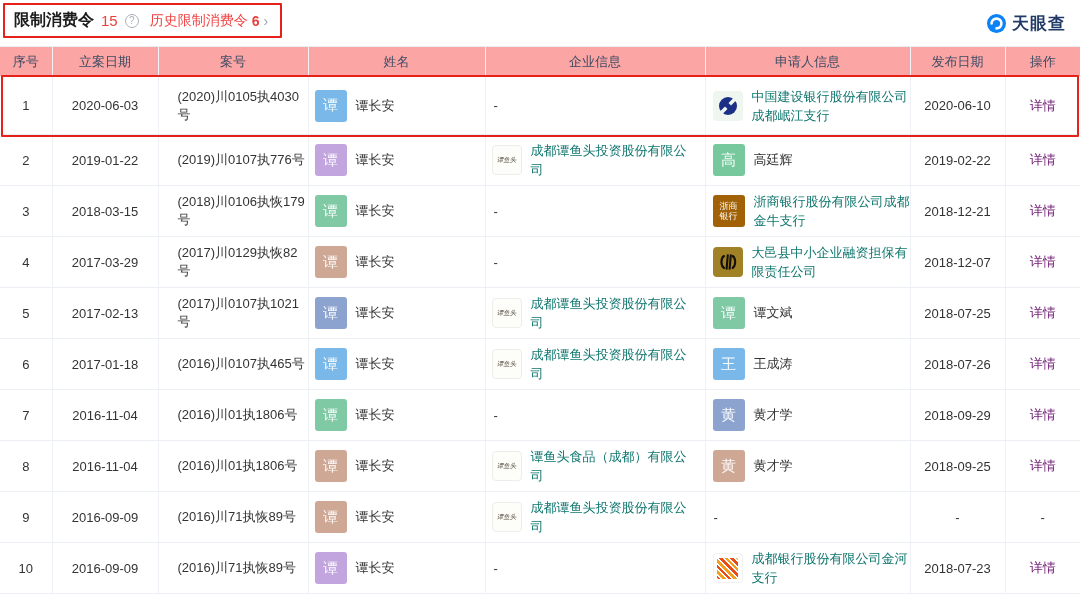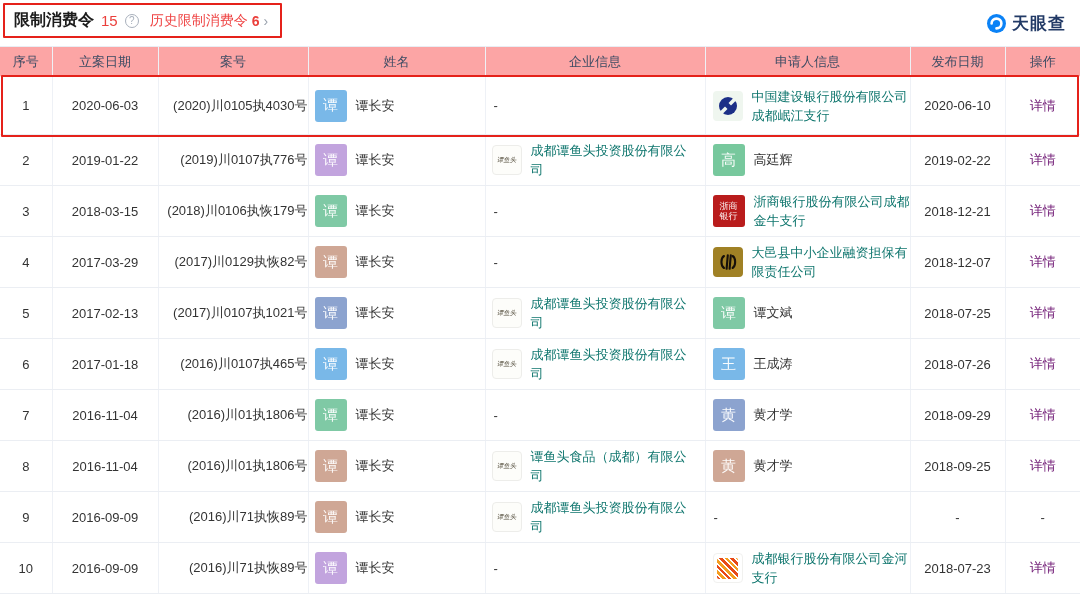--- a/index.html
+++ b/index.html
@@ -41,21 +41,21 @@
   thead th {
     background:#fca5a5; height:30px; font-weight:400; font-size:13px;
     color:#3c4b63; border-top:1px solid #e9edf3; border-bottom:1px solid #e9edf3;
   }
   tbody td { border-bottom:1px solid #ebeef3; vertical-align:middle; }
   th + th, td + td { border-left:1px solid #eef1f6; }
   tbody tr { height:51px; }
   tbody tr.row-tall { height:58px; }
 
   .c-center { text-align:center; }
-  .c-case { text-align:right; padding-left:0; color:#333; }
+  .c-case { text-align:left; padding-left:19px; color:#333; }
   .cell-flex { display:flex; align-items:center; gap:9px; }
   .pad-name { padding-left:6px; }
   .pad-co { padding-left:6px; }
   .pad-ap { padding-left:7px; }
   .dash { color:#333; padding-left:8px; }
 
   .avatar {
     width:32px; height:32px; border-radius:3px; flex:none;
     display:flex; align-items:center; justify-content:center;
     color:rgba(255,255,255,.95); font-size:15px;
@@ -200,21 +200,21 @@
         <td class="c-case">(2018)川0106执恢179号</td>
         <td>
             <div class="cell-flex pad-name">
           <span class="avatar" style="background-color: rgb(127, 201, 165);">谭</span>
           <span class="person-name">谭长安</span>
         </div>
           </td>
         <td><span class="dash">-</span></td>
         <td>
             <div class="cell-flex pad-ap">
-          <span class="avatar two-line" style="background-color: #b91c1c;">
+          <span class="avatar two-line" style="background-color: #a16207;">
             <span>浙商</span>
             <span>银行</span>
           </span>
           <a class="link">浙商银行股份有限公司成都金牛支行</a>
         </div>
           </td>
         <td class="c-center">2018-12-21</td>
         <td class="c-center"><a class="detail-link">详情</a></td>
       </tr>
 

